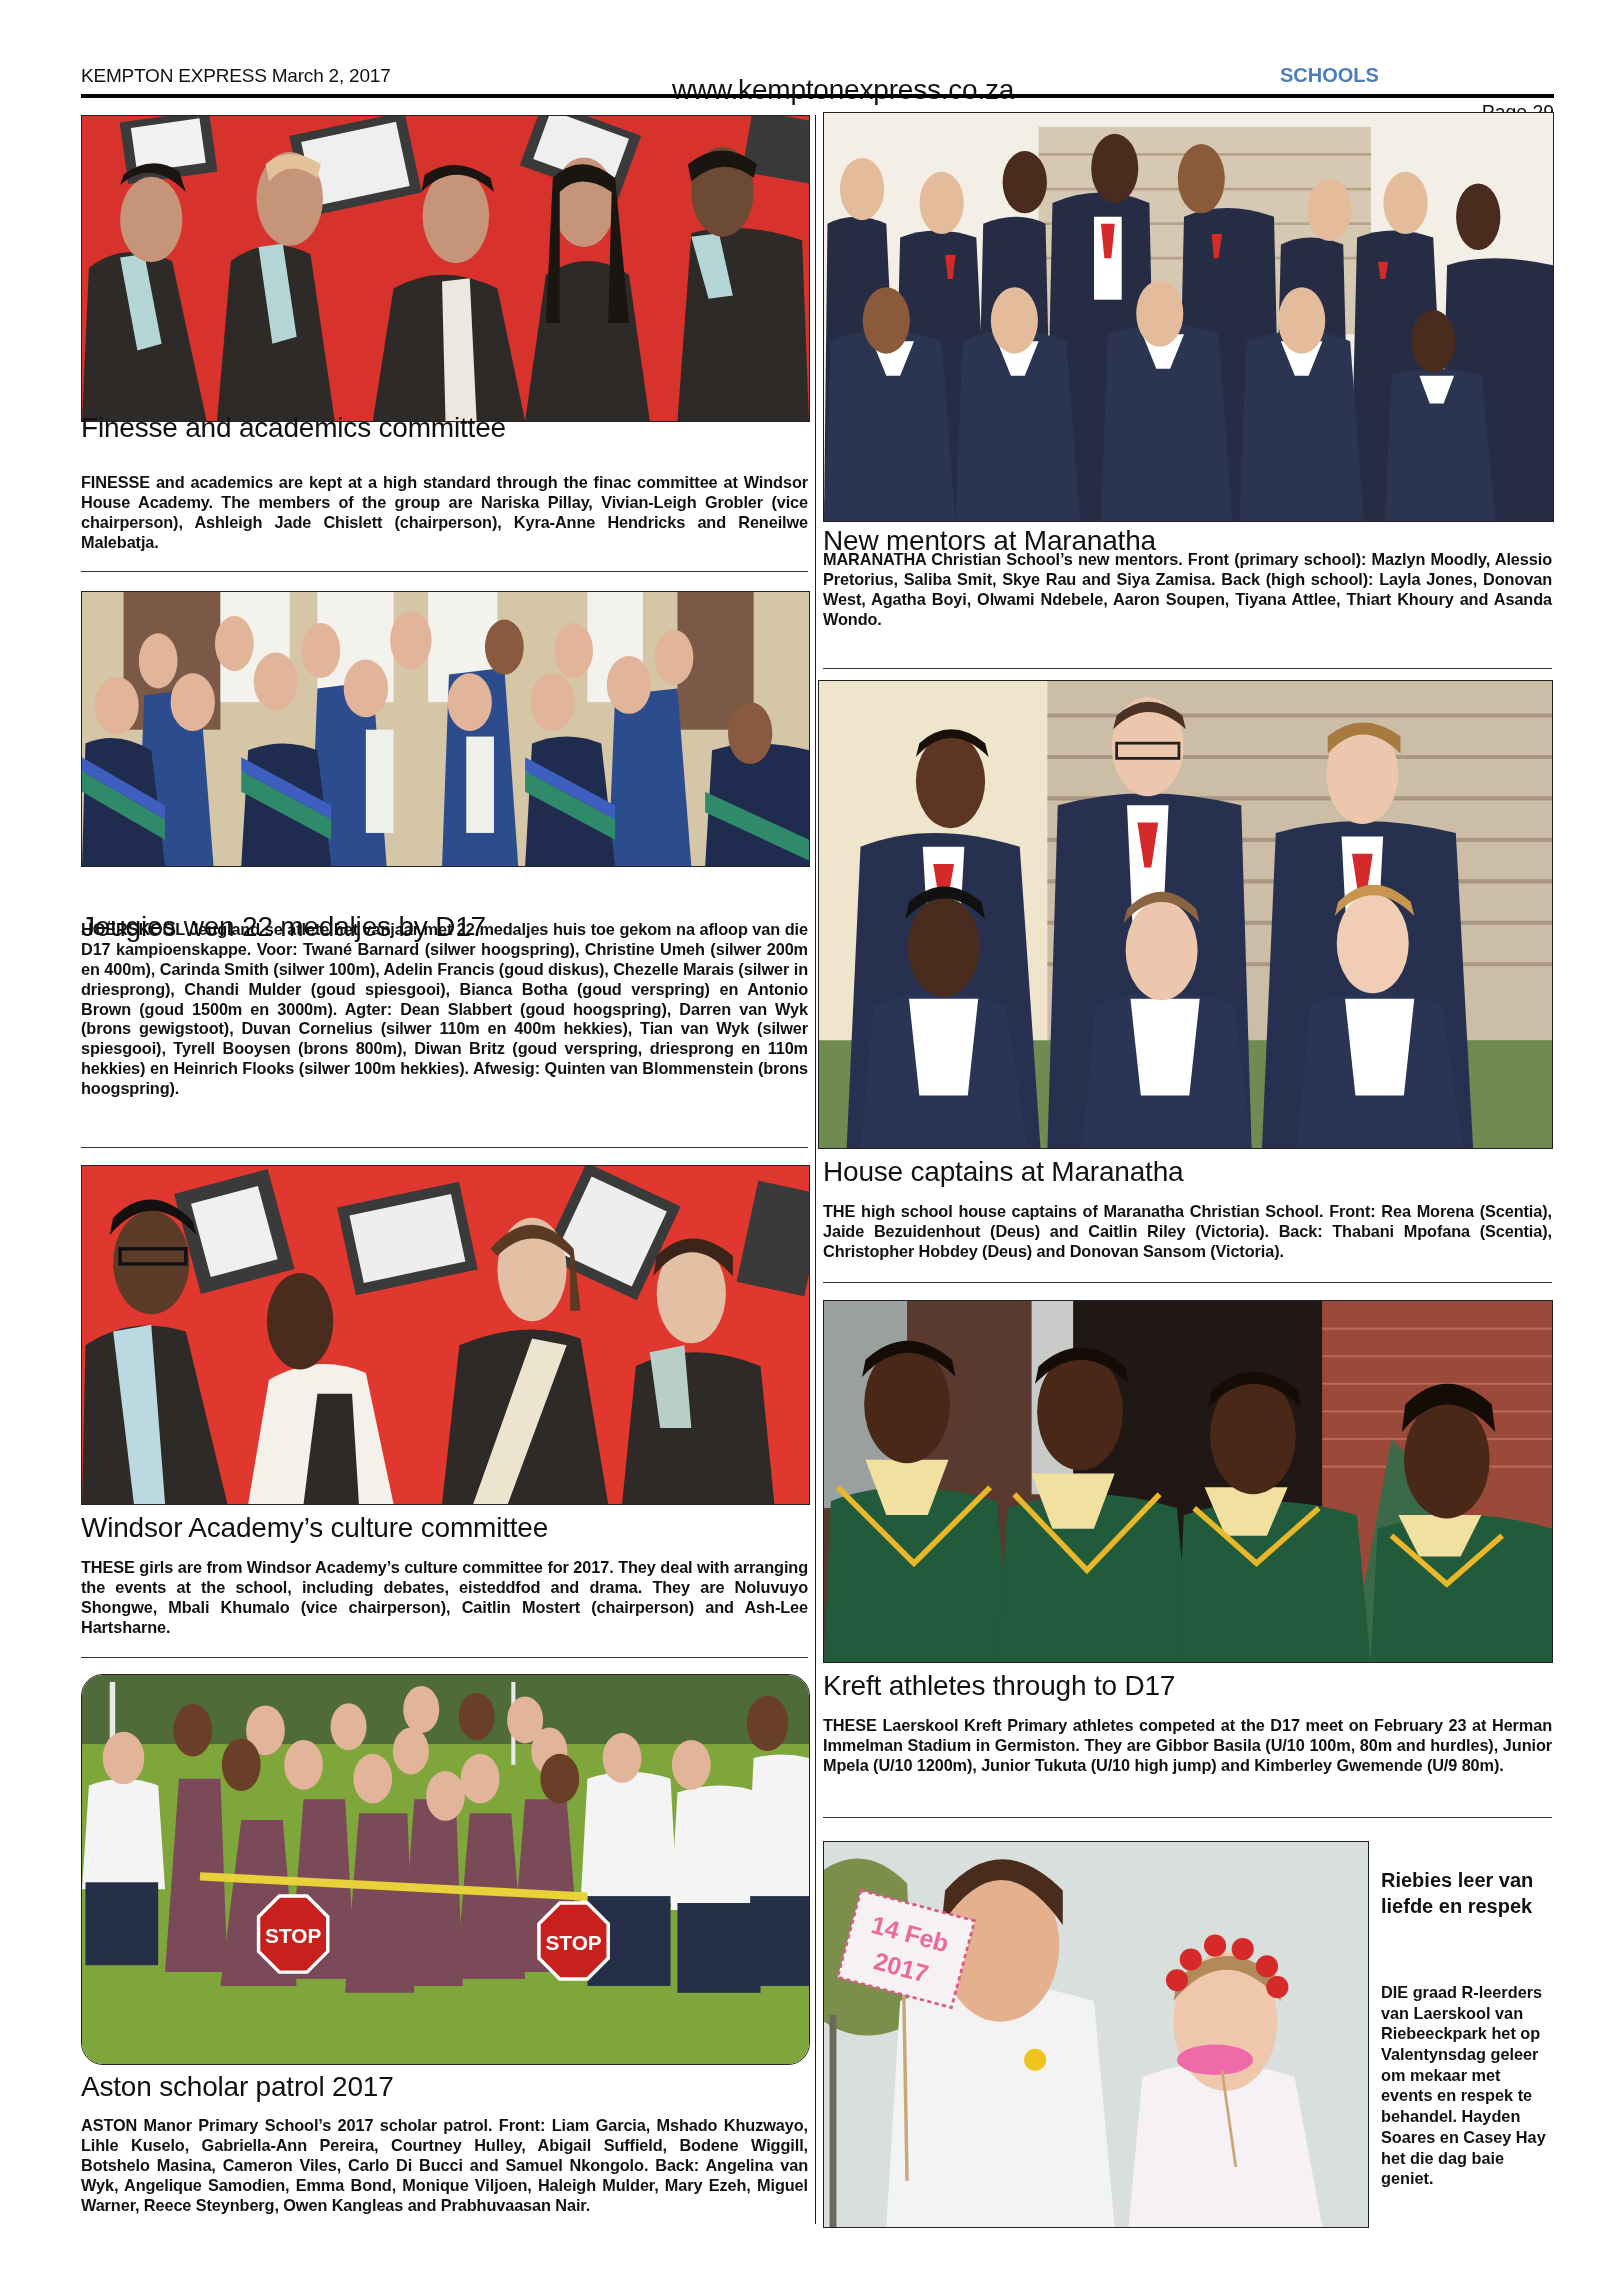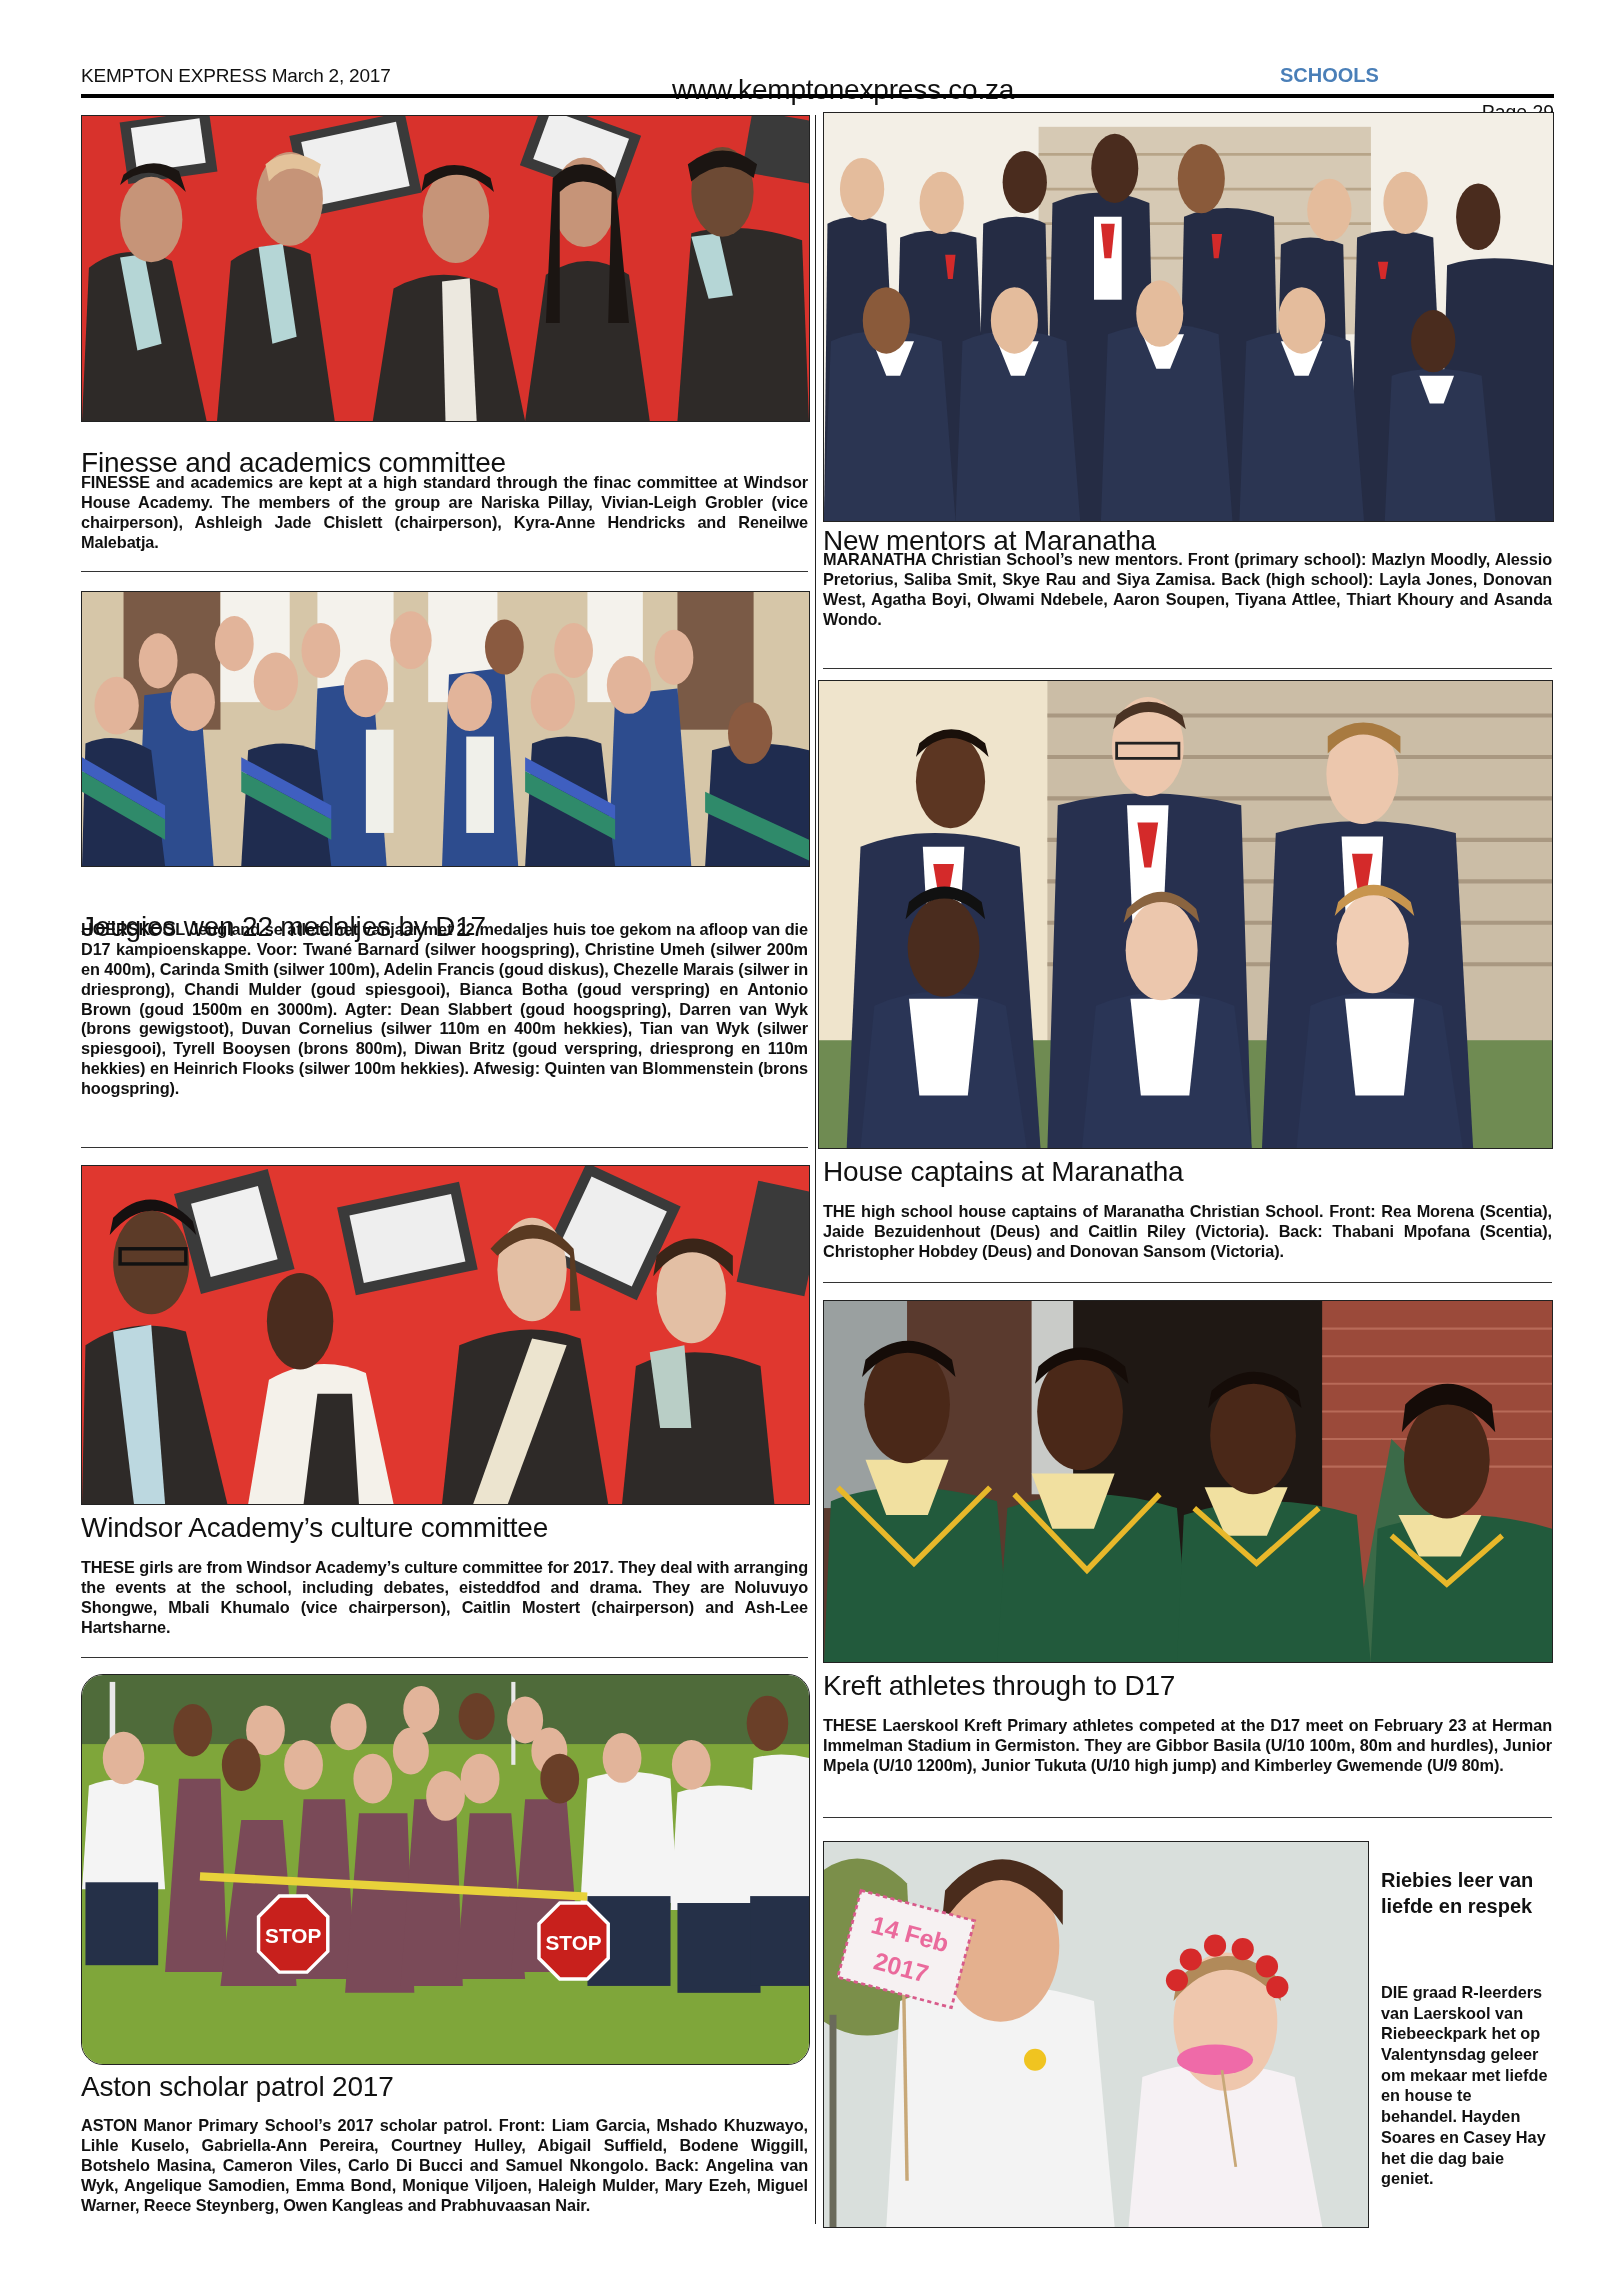--- a/index.html
+++ b/index.html
@@ -75,21 +75,21 @@
       <ellipse cx="925" cy="110" rx="45" ry="65" fill="#6d4a34"></ellipse>
       <g fill="#1b1512">
         <path d="M55 100 Q100 60 150 110 L140 80 Q100 55 60 85Z"></path>
         <path d="M490 110 Q540 60 595 110 L590 90 Q540 55 495 85Z"></path>
         <path d="M680 90 Q720 50 770 90 L790 300 L760 300 L765 110 Q720 80 690 110 L690 300 L670 300Z"></path>
         <path d="M875 70 Q925 30 975 70 L970 90 Q925 55 880 95Z"></path>
       </g>
       <path d="M265 70 Q300 40 345 70 L340 90 Q300 60 270 95Z" fill="#e3c29a"></path>
     </svg>
   </div>
-  <h2 class="headline" style="left:81px;top:448px;text-align:center;">Finesse and academics committee</h2>
+  <h2 class="headline" style="left:81px;top:413px;text-align:center;">Finesse and academics committee</h2>
   <p class="body" style="left:81px;top:473px;width:727px;"><span class="lead">FINESSE</span><span> and academics are kept at a high standard through the finac committee at Windsor House Academy. The members of the group are Nariska Pillay, Vivian-Leigh Grobler (vice chairperson), Ashleigh Jade Chislett (chairperson), Kyra-Anne Hendricks and Reneilwe Malebatja.</span></p>
   <div class="hrule" style="left:81px;top:571px;width:727px;"></div>
 </article>
 
 <article>
   <div class="photo" style="left:81px;top:591px;width:729px;height:276px;" aria-label="Hoërskool Jeugland athletes in blue blazers and blue-green tracksuit tops">
     <svg viewBox="0 0 1050 398" preserveAspectRatio="none">
       <rect width="1050" height="398" fill="#d6c6a8"></rect>
       <rect x="60" y="0" width="140" height="200" fill="#7a5a46"></rect>
       <rect x="200" y="0" width="100" height="160" fill="#f4f2ec"></rect>
@@ -456,15 +456,15 @@
       <circle cx="305" cy="315" r="16" fill="#f0c420"></circle>
       <line x1="115" y1="200" x2="120" y2="490" stroke="#c8a878" stroke-width="5"></line>
       <g transform="rotate(15 120 150)">
         <rect x="35" y="90" width="170" height="130" fill="#f6f1f2" stroke="#d85a8a" stroke-width="4" stroke-dasharray="6 5"></rect>
         <text x="120" y="145" font-family="Liberation Sans, sans-serif" font-weight="bold" font-size="36" fill="#ea6a9c" text-anchor="middle">14 Feb</text>
         <text x="120" y="195" font-family="Liberation Sans, sans-serif" font-weight="bold" font-size="36" fill="#ea6a9c" text-anchor="middle">2017</text>
       </g>
     </svg>
   </div>
   <h2 class="riebies-head">Riebies leer van liefde en respek</h2>
-  <p class="riebies-body"><span class="lead">DIE</span><span> graad R-leerders van Laerskool van Riebeeckpark het op Valentynsdag geleer om mekaar met liefde en house te behandel. Hayden Soares en Casey Hay het die dag baie geniet.</span></p>
+  <p class="riebies-body"><span class="lead">DIE</span><span> graad R-leerders van Laerskool van Riebeeckpark het op Valentynsdag geleer om mekaar met events en respek te behandel. Hayden Soares en Casey Hay het die dag baie geniet.</span></p>
 </article>
 
 
 </body></html>

